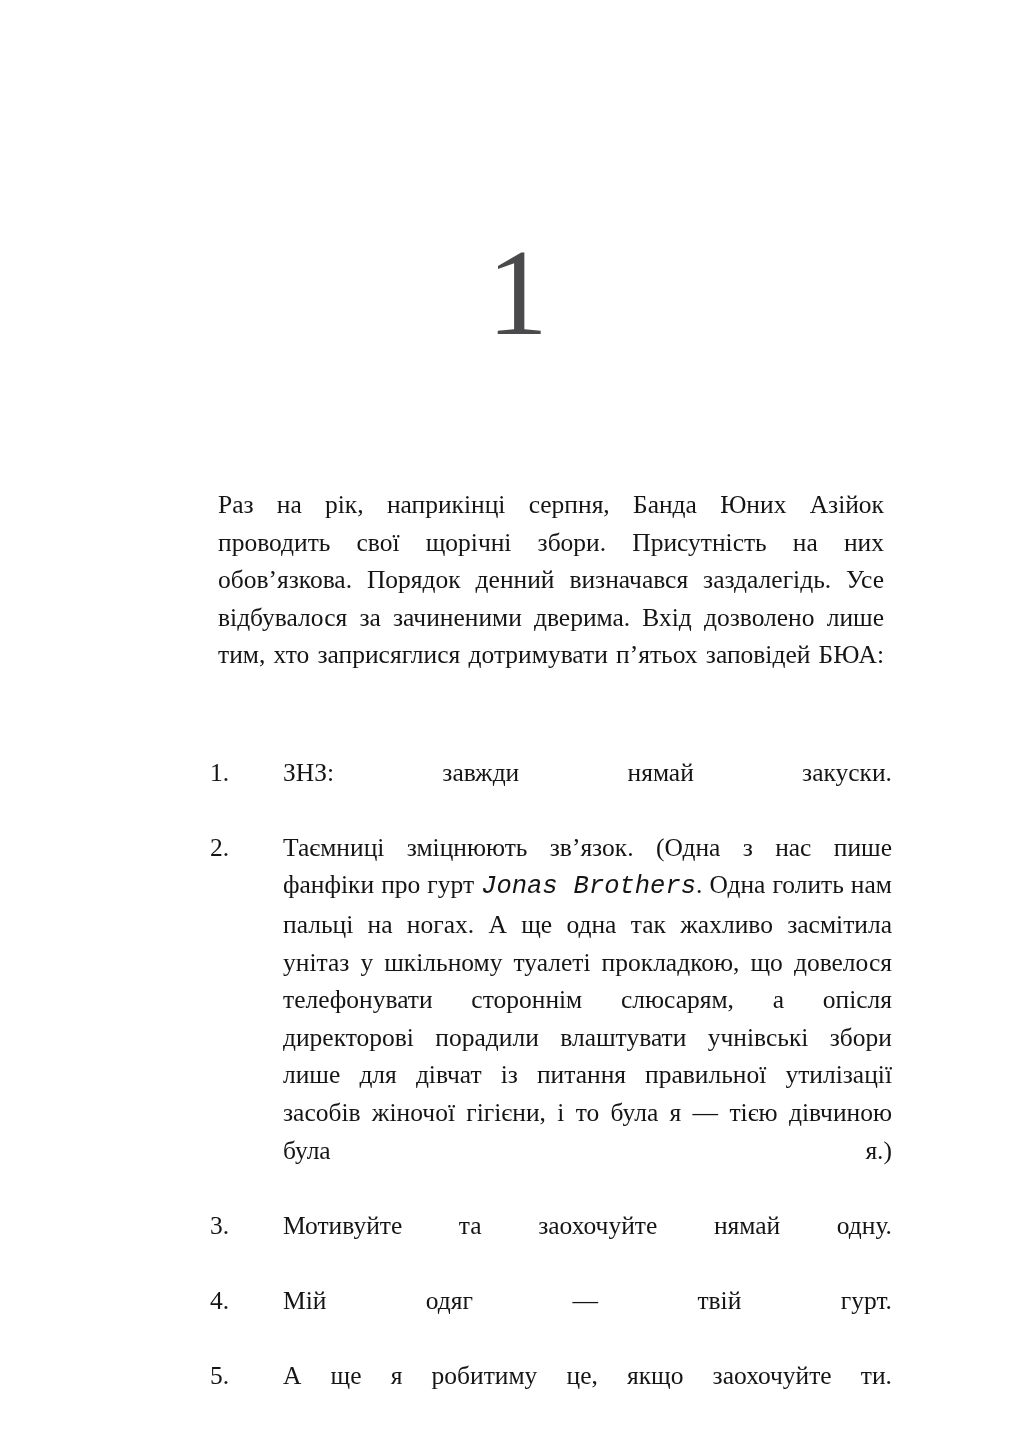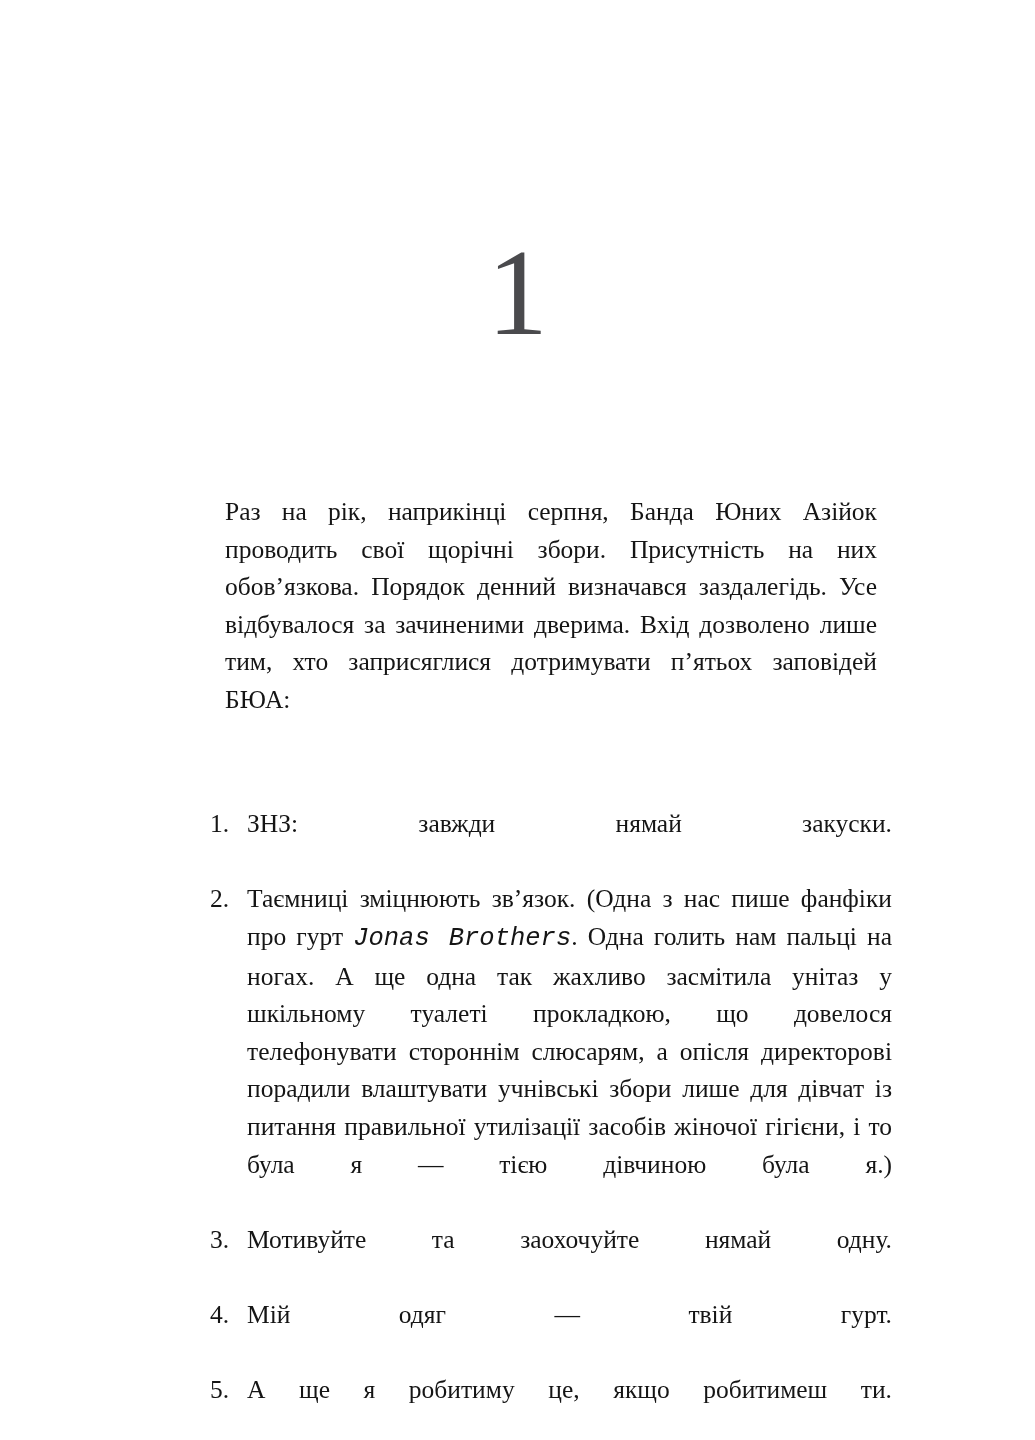--- a/index.html
+++ b/index.html
@@ -41,21 +41,21 @@
 
   
   .text-block {
     position: absolute;
     top: 478px;
     left: 210px;
     width: 682px;
   }
 
   p.body-para {
-    margin: 15px;
+    margin: 8px;
     font-size: 25.5px;
     line-height: 37.6px;
     text-align: justify;
     text-justify: inter-word;
     hyphens: manual;
     -webkit-hyphens: manual;
     text-indent: 0;
   }
 
   
@@ -78,20 +78,21 @@
     position: absolute;
     left: 0;
     top: 0;
     width: 37px;
     text-align: left;
     font-size: 25.5px;
     line-height: 37.6px;
   }
   ol.rules-list > li > .li-text {
     display: block;
+    margin-left: 36px;
   }
   
   ol.rules-list > li > .li-text::after,
   p.body-para::after {
     content: "";
     display: inline-block;
     width: 100%;
   }
 
   .gap-before-list { height: 34px; }
@@ -134,21 +135,21 @@
         <span class="li-text">Мотивуйте та заохочуйте нямай одну.</span>
       </li>
 
       <li>
         <span class="li-marker">4.</span>
         <span class="li-text">Мій одяг — твій гурт.</span>
       </li>
 
       <li>
         <span class="li-marker">5.</span>
-        <span class="li-text">А ще я робитиму це, якщо робитимеш ти.</span>
+        <span class="li-text">А ще я робитиму це, якщо заохочуйте ти.</span>
       </li>
 
     </ol>
 
     <div class="gap-after-list"></div>
 
     <p class="body-para">Я дивлюся на своїх трьох подруг — Нуру, Ґлорі й Гансані — на екрані комп’ютера. Ми вперше проводимо збори в різних місцях, розкидані по різних часових поясах по всьому світу.</p>
 
   </div>
 

